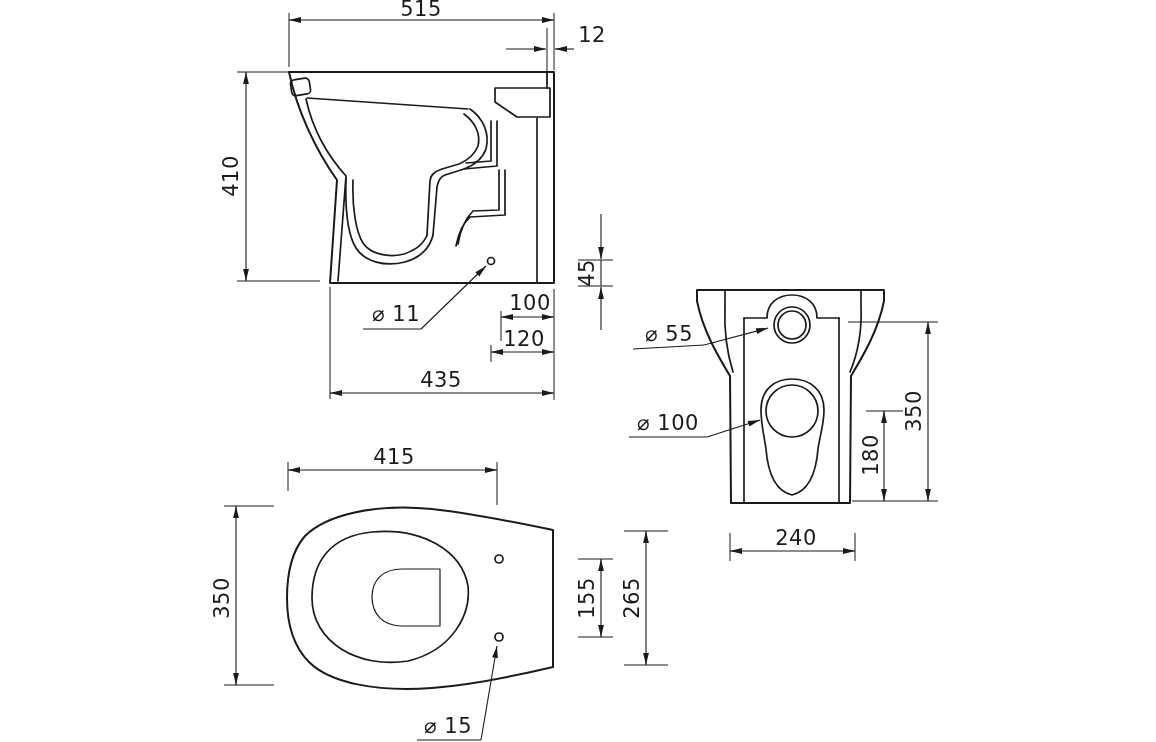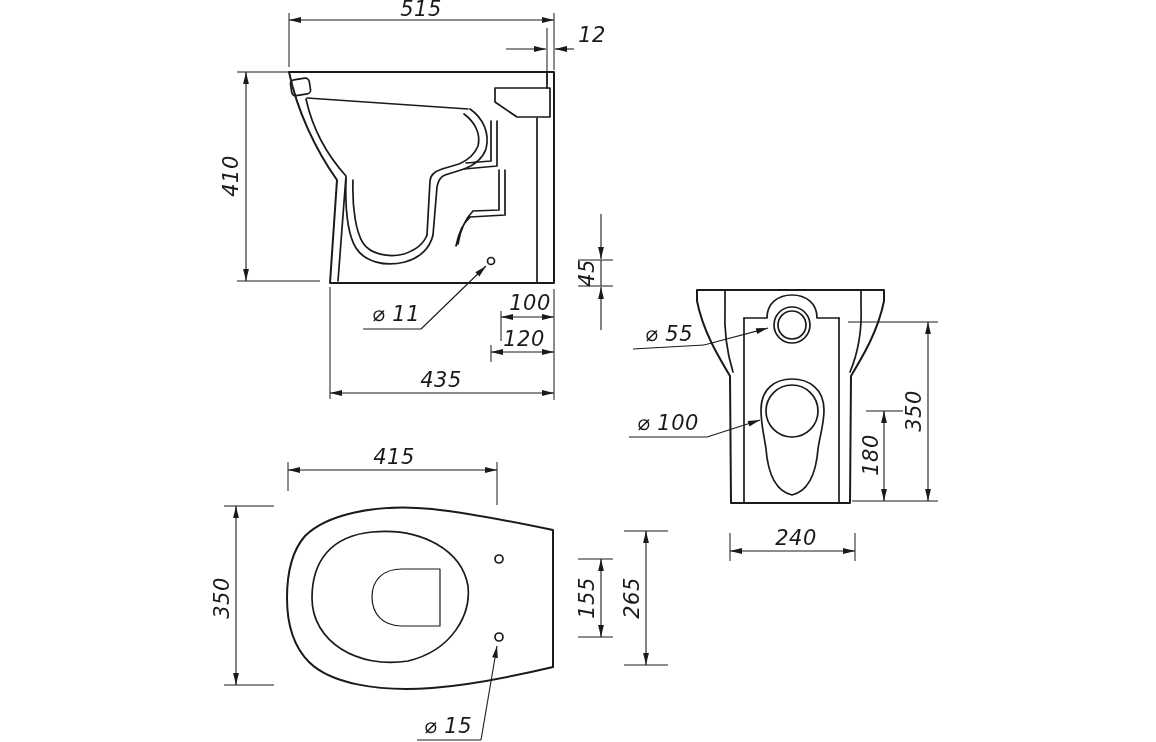--- a/index.html
+++ b/index.html
@@ -5,21 +5,20 @@
   html, body {
     margin: 0;
     padding: 0;
     background: #ffffff;
   }
   .canvas {
     width: 1156px;
     height: 742px;
     background: #ffffff;
     position: relative;
-    font-style: italic;
   }
   svg { display: block; }
   
   .obj  { fill: none; stroke: #1a1a1a; stroke-width: 2;   stroke-linejoin: round; stroke-linecap: round; }
   .obj2 { fill: none; stroke: #1a1a1a; stroke-width: 1.7; stroke-linejoin: round; stroke-linecap: round; }
   
   .dim  { fill: none; stroke: #1a1a1a; stroke-width: 1.1; }
   .ext  { fill: none; stroke: #1a1a1a; stroke-width: 1;   }
   
   .dt {

